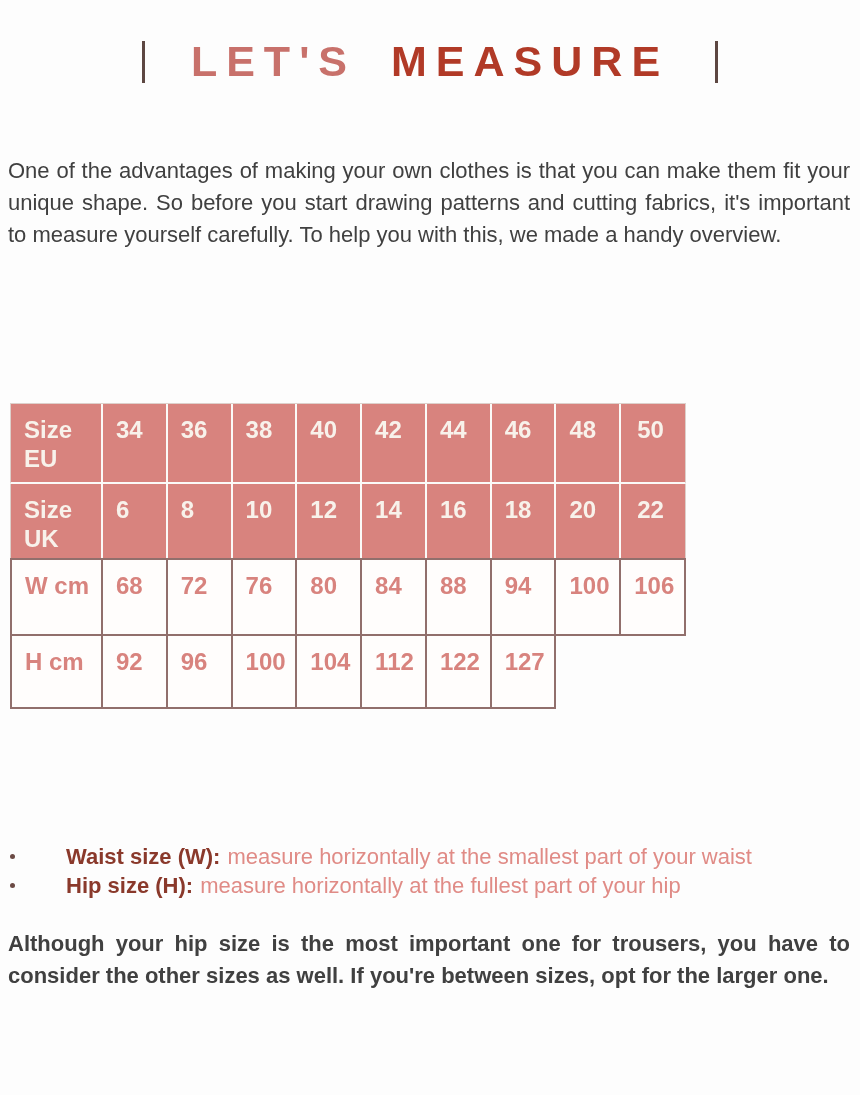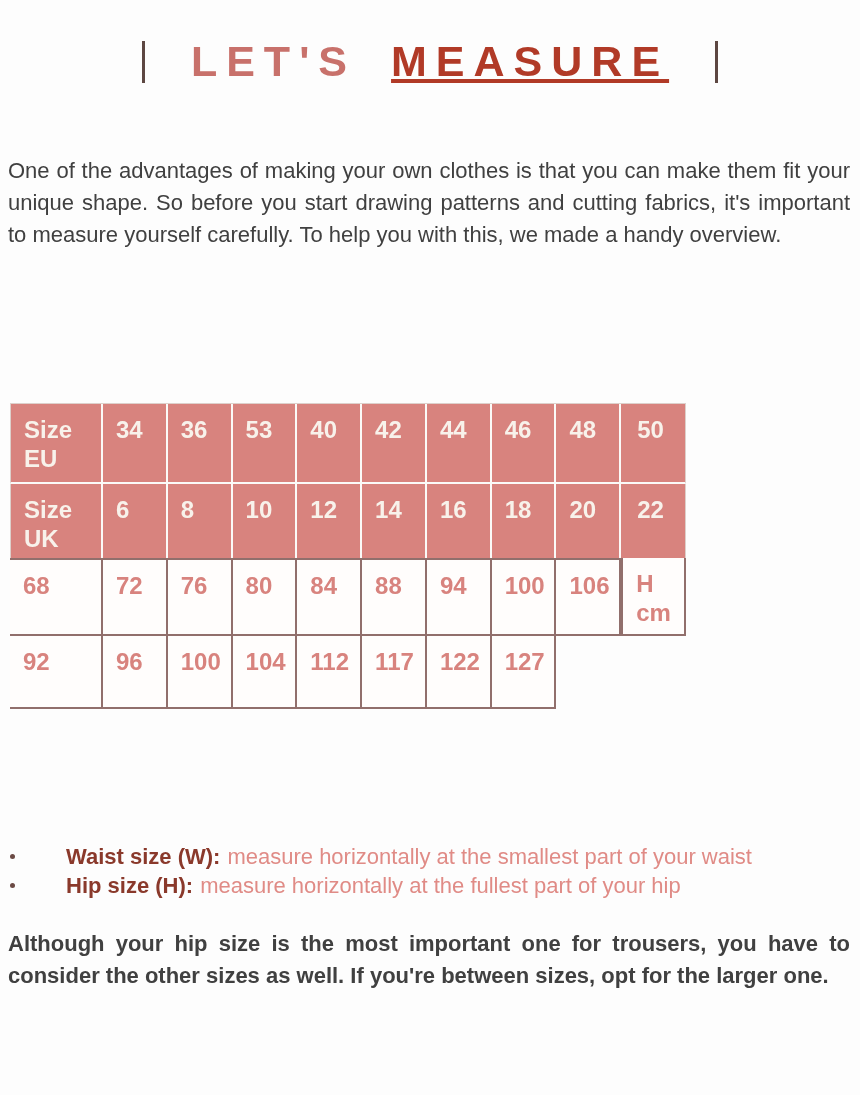--- a/index.html
+++ b/index.html
@@ -17,21 +17,21 @@
     display:flex;align-items:center;justify-content:center;gap:46px;
   }
   .title-bar{
     width:3px;height:42px;background:#5d4742;display:inline-block;
   }
   h1.title{
     margin:0;font-size:43px;font-weight:bold;letter-spacing:9px;
     white-space:nowrap;line-height:1;
   }
   .t-prefix{color:#c8716b;}
-  .t-emph{color:#b13a27;margin-left:35px;text-decoration:underline;}
+  .t-emph{color:#b13a27;margin-left:35px;}
   
   .para{
     position:absolute;left:8px;width:842px;margin:0;
     font-size:22px;line-height:32px;color:#404040;
     text-align:justify;text-align-last:left;
   }
   .intro{top:155px;}
   .outro{top:928px;font-weight:bold;}
   
   .size-table{
@@ -88,58 +88,60 @@
 
   <p class="para intro">One of the advantages of making your own clothes is that you can make them fit your unique shape. So before you start drawing patterns and cutting fabrics, it's important to measure yourself carefully. To help you with this, we made a handy overview.</p>
 
   <div class="size-table">
       <div class="cell r0 c0 hdr">
         <span style="display: block;">Size</span>
         <span style="display: block;">EU</span>
       </div>
       <div class="cell r0 c1 hdr">34</div>
       <div class="cell r0 c2 hdr">36</div>
-      <div class="cell r0 c3 hdr">53</div>
+      <div class="cell r0 c3 hdr">38</div>
       <div class="cell r0 c4 hdr">40</div>
       <div class="cell r0 c5 hdr">42</div>
       <div class="cell r0 c6 hdr">44</div>
       <div class="cell r0 c7 hdr">46</div>
       <div class="cell r0 c8 hdr">48</div>
       <div class="cell r0 c9 hdr">50</div>
       <div class="cell r1 c0 hdr">
         <span style="display: block;">Size</span>
         <span style="display: block;">UK</span>
       </div>
       <div class="cell r1 c1 hdr">6</div>
       <div class="cell r1 c2 hdr">8</div>
       <div class="cell r1 c3 hdr">10</div>
       <div class="cell r1 c4 hdr">12</div>
       <div class="cell r1 c5 hdr">14</div>
       <div class="cell r1 c6 hdr">16</div>
       <div class="cell r1 c7 hdr">18</div>
       <div class="cell r1 c8 hdr">20</div>
       <div class="cell r1 c9 hdr">22</div>
+      <div class="cell r2 c0 bdy">
+        <span style="display: block;">W cm</span>
+      </div>
       <div class="cell r2 c1 bdy">68</div>
       <div class="cell r2 c2 bdy">72</div>
       <div class="cell r2 c3 bdy">76</div>
       <div class="cell r2 c4 bdy">80</div>
       <div class="cell r2 c5 bdy">84</div>
       <div class="cell r2 c6 bdy">88</div>
       <div class="cell r2 c7 bdy">94</div>
       <div class="cell r2 c8 bdy">100</div>
       <div class="cell r2 c9 bdy">106</div>
       <div class="cell r3 c0 bdy">
         <span style="display: block;">H cm</span>
       </div>
       <div class="cell r3 c1 bdy">92</div>
       <div class="cell r3 c2 bdy">96</div>
       <div class="cell r3 c3 bdy">100</div>
       <div class="cell r3 c4 bdy">104</div>
       <div class="cell r3 c6 bdy">112</div>
-      <div class="cell r3 c7 bdy">117</div>
       <div class="cell r3 c8 bdy">122</div>
       <div class="cell r3 c9 bdy">127</div>
     </div>
 
   <ul class="bullets">
     <li>
       <span class="bullet-dot"></span><span class="term">Waist size (W):</span><span class="desc">measure horizontally at the smallest part of your waist</span>
     </li>
     <li>
       <span class="bullet-dot"></span><span class="term">Hip size (H):</span><span class="desc">measure horizontally at the fullest part of your hip</span>

